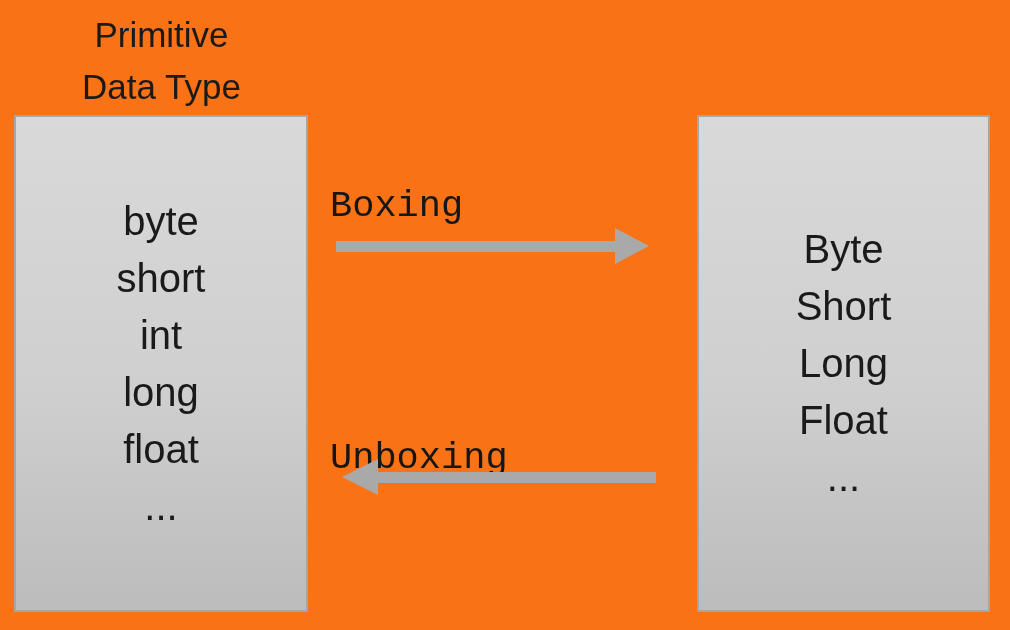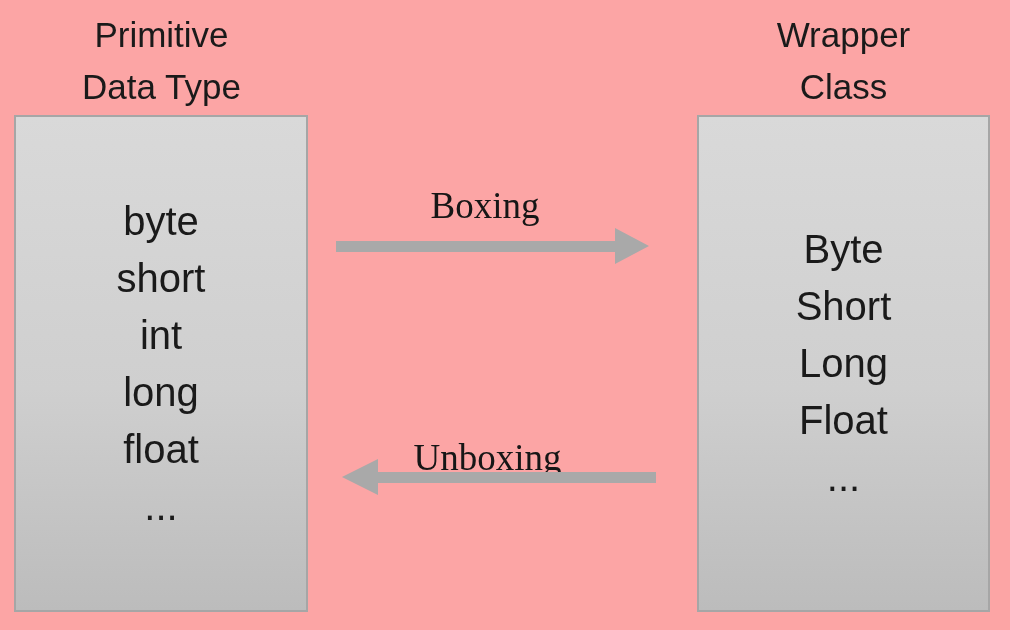--- a/index.html
+++ b/index.html
@@ -4,21 +4,21 @@
 <style>
   html, body {
     margin: 0;
     padding: 0;
     background: #ffffff;
   }
   .canvas {
     position: relative;
     width: 1010px;
     height: 630px;
-    background: #fca5a5;
+    background: #f97316;
     overflow: hidden;
     font-family: "Liberation Sans", sans-serif;
     color: #1a1a1a;
   }
   .box-title {
     position: absolute;
     top: 9px;
     text-align: center;
     font-size: 35px;
     line-height: 52px;
@@ -42,22 +42,22 @@
   .type-box.left  { left: 14px;  width: 294px; }
   .type-box.right { left: 697px; width: 293px; }
   .type-item {
     font-size: 40px;
     line-height: 57px;
     text-align: center;
     color: #1a1a1a;
   }
   .arrow-label {
     position: absolute;
-    text-align: center;
-    font-family: Liberation Serif, serif;
+    text-align: left;
+    font-family: Liberation Mono, monospace;
     font-size: 37px;
     line-height: 40px;
     color: #161616;
   }
   .arrow-label.boxing   { left: 330px; top: 186px; width: 310px; }
   .arrow-label.unboxing { left: 330px; top: 438px; width: 315px; }
   .arrow-svg {
     position: absolute;
     display: block;
   }
@@ -74,22 +74,20 @@
 
   <div class="type-box left">
     <div class="type-item">byte</div>
     <div class="type-item">short</div>
     <div class="type-item">int</div>
     <div class="type-item">long</div>
     <div class="type-item">float</div>
     <div class="type-item">...</div>
   </div>
 
-  <div class="box-title right">Wrapper
-Class</div>
 
   <div class="type-box right">
     <div class="type-item">Byte</div>
     <div class="type-item">Short</div>
     <div class="type-item">Long</div>
     <div class="type-item">Float</div>
     <div class="type-item">...</div>
   </div>
 
   <div class="arrow-label boxing">Boxing</div>

